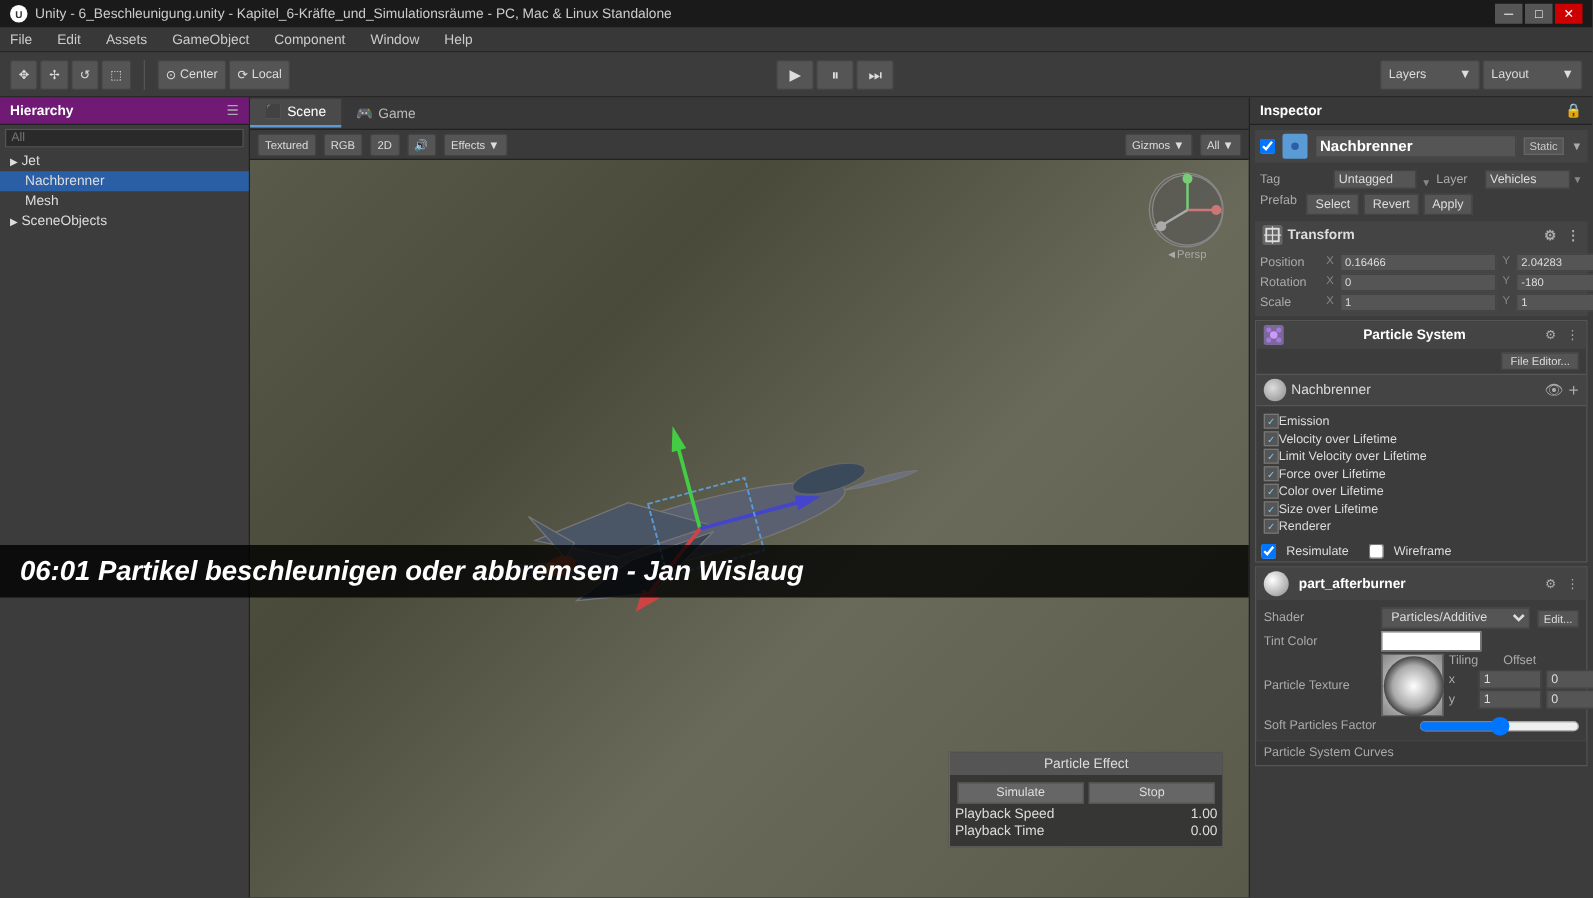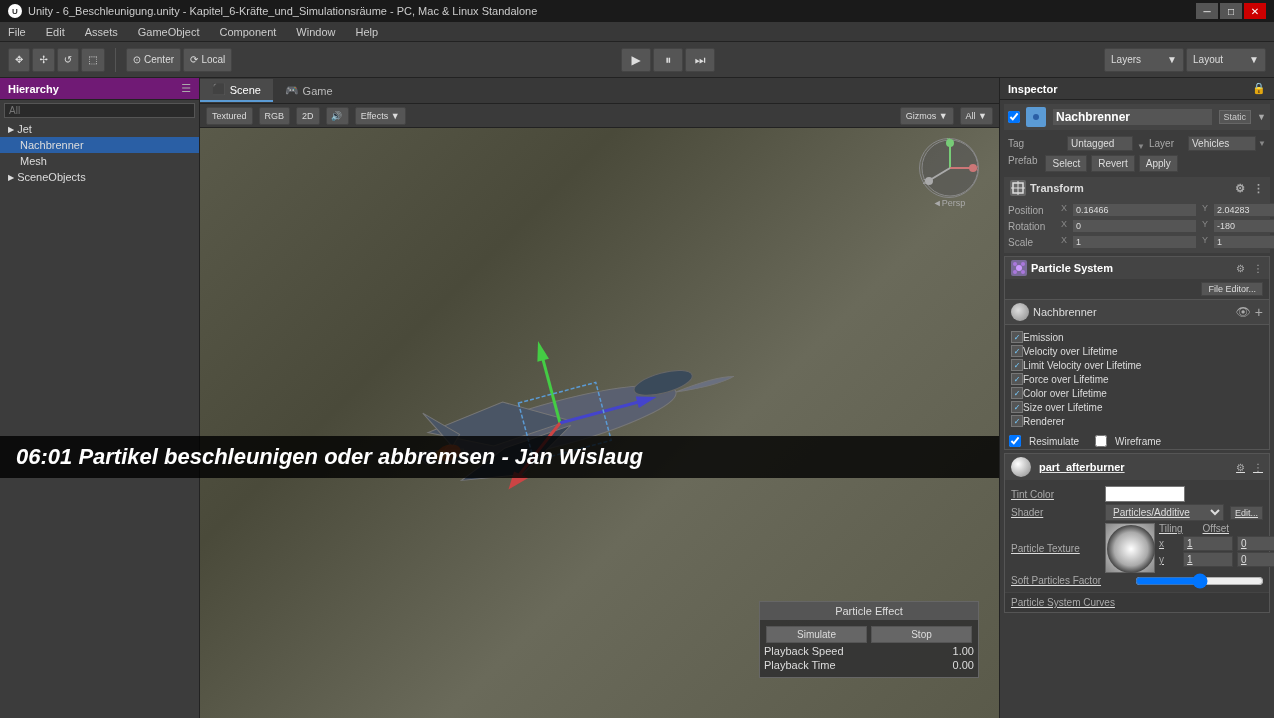--- a/index.html
+++ b/index.html
@@ -85,21 +85,21 @@
     .ps-component { background: #3c3c3c; border: 1px solid #555; margin: 3px 0; }
     .ps-header { background: #444; padding: 3px 6px; display: flex; align-items: center; gap: 4px; justify-content: space-between; }
     .ps-body { padding: 4px 6px; }
     .ps-row { display: flex; align-items: center; gap: 0; margin: 2px 0; font-size: 10px; }
     .ps-checkbox { width: 12px; height: 12px; background: #555; border: 1px solid #777; display: flex; align-items: center; justify-content: center; }
     .ps-checkbox.checked::after { content: '✓'; font-size: 8px; color: #7cf; }
     .ps-name { color: #ddd; }
     .ps-open-btn { background: #555; border: 1px solid #444; color: #ddd; font-size: 9px; padding: 1px 6px; cursor: pointer; }
 
     
-    .mat-component { background: #3c3c3c; border: 1px solid #555; margin: 3px 0; text-decoration: underline; }
+    .mat-component { background: #3c3c3c; border: 1px solid #555; margin: 3px 0; }
     .mat-header { background: #444; padding: 3px 6px; display: flex; align-items: center; gap: 4px; }
     .mat-icon { width: 20px; height: 20px; border-radius: 50%; background: radial-gradient(circle at 35% 35%, #fff, #888); }
     .mat-body { padding: 4px 6px; }
     .mat-row { display: flex; align-items: center; gap: 4px; margin: 2px 0; font-size: 10px; }
     .mat-label { color: #aaa; width: 90px; flex-shrink: 0; }
     .shader-select { background: #555; border: 1px solid #444; color: #ddd; font-size: 10px; padding: 1px 3px; flex: 1; }
     .color-swatch { width: 60px; height: 16px; background: #fff; border: 1px solid #777; cursor: pointer; }
     .texture-preview { width: 50px; height: 50px; background: radial-gradient(circle, #eee, #888); border: 1px solid #666; }
     .tiling-row { display: flex; align-items: center; gap: 4px; margin: 1px 0; font-size: 10px; }
     .tiling-label { color: #aaa; width: 20px; }
@@ -392,21 +392,21 @@
         <div class="ps-header">
           <div class="section-icon" style="background:#7a6a9a;">
             <svg width="14" height="14">
                 <circle cx="7" cy="7" r="3" fill="#cc99ff"></circle>
                 <circle cx="3" cy="3" r="2" fill="#aa77dd"></circle>
                 <circle cx="11" cy="3" r="2" fill="#aa77dd"></circle>
                 <circle cx="3" cy="11" r="2" fill="#aa77dd"></circle>
                 <circle cx="11" cy="11" r="2" fill="#aa77dd"></circle>
               </svg>
           </div>
-          <span style="color:#fff;font-weight:bold;font-size:11px;flex:1;">Particle System</span>
+          <span style="color:#fff;font-weight:bold;font-size:11px;flex:1;text-align:center;">Particle System</span>
           <span style="color:#aaa;cursor:pointer;font-size:10px;">⚙</span>
           <span style="color:#aaa;cursor:pointer;margin-left:4px;font-size:10px;">⋮</span>
         </div>
 
         <div style="padding:3px 6px;text-align:right;">
           <button class="ps-open-btn">File Editor...</button>
         </div>
 
         <div style="display:flex;align-items:center;gap:4px;padding:3px 6px;background:#444;border-top:1px solid #555;border-bottom:1px solid #555;">
           <div style="width:18px;height:18px;border-radius:50%;background:radial-gradient(circle at 40% 40%, #ddd, #888);"></div>
@@ -457,30 +457,30 @@
       <div class="mat-component">
         <div class="mat-header">
           <div class="mat-icon"></div>
           <span style="font-size:11px;font-weight:bold;color:#fff;flex:1;margin-left:4px;">part_afterburner</span>
           <span style="color:#aaa;cursor:pointer;font-size:10px;">⚙</span>
           <span style="color:#aaa;cursor:pointer;margin-left:4px;font-size:10px;">⋮</span>
         </div>
         <div class="mat-body">
 
           <div class="mat-row">
-            <span class="mat-label">Tint Color</span>
-            <div class="color-swatch" style="background:#fff;width:80px;height:16px;border:1px solid #777;"></div>
-          </div>
-
-          <div class="mat-row">
             <span class="mat-label">Shader</span>
             <select class="shader-select">
               <option>Particles/Additive</option>
             </select>
             <button style="background:#555;border:1px solid #444;color:#ddd;font-size:9px;padding:1px 4px;cursor:pointer;margin-left:2px;">Edit...</button>
+          </div>
+
+          <div class="mat-row">
+            <span class="mat-label">Tint Color</span>
+            <div class="color-swatch" style="background:#fff;width:80px;height:16px;border:1px solid #777;"></div>
           </div>
 
           <div class="mat-row" style="align-items:center;">
             <span class="mat-label">Particle Texture</span>
             <div style="display:flex;flex-direction:row;gap:4px;">
               <div class="texture-preview">
                 <svg width="50" height="50">
                     <radialGradient id="texGrad" cx="50%" cy="50%" r="50%">
                       <stop offset="0%" stop-color="#fff" stop-opacity="1"></stop>
                       <stop offset="70%" stop-color="#aaa" stop-opacity="1"></stop>

